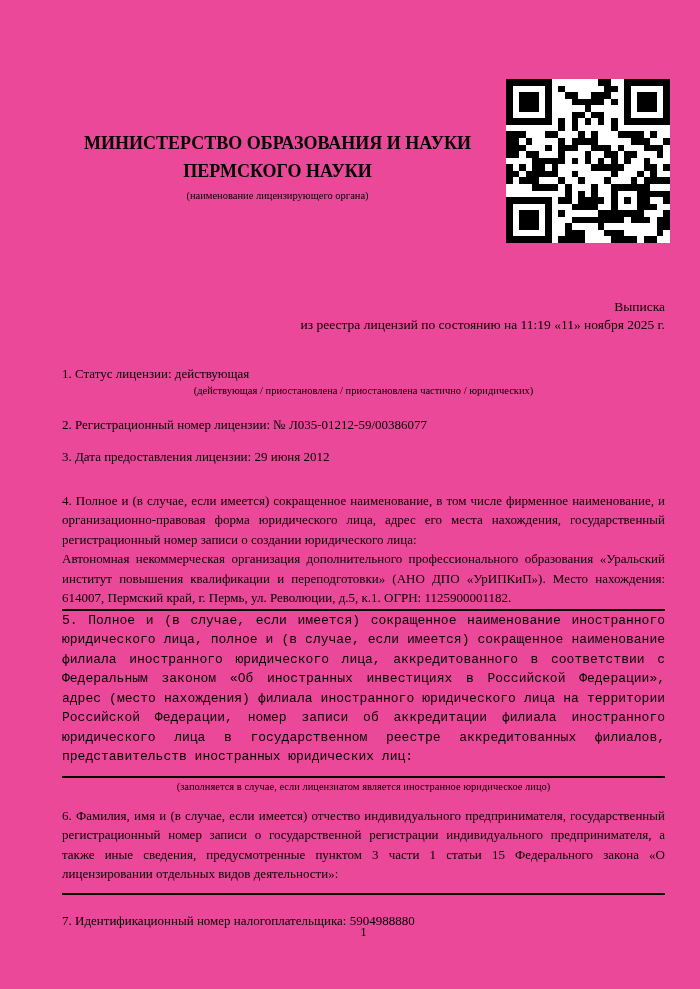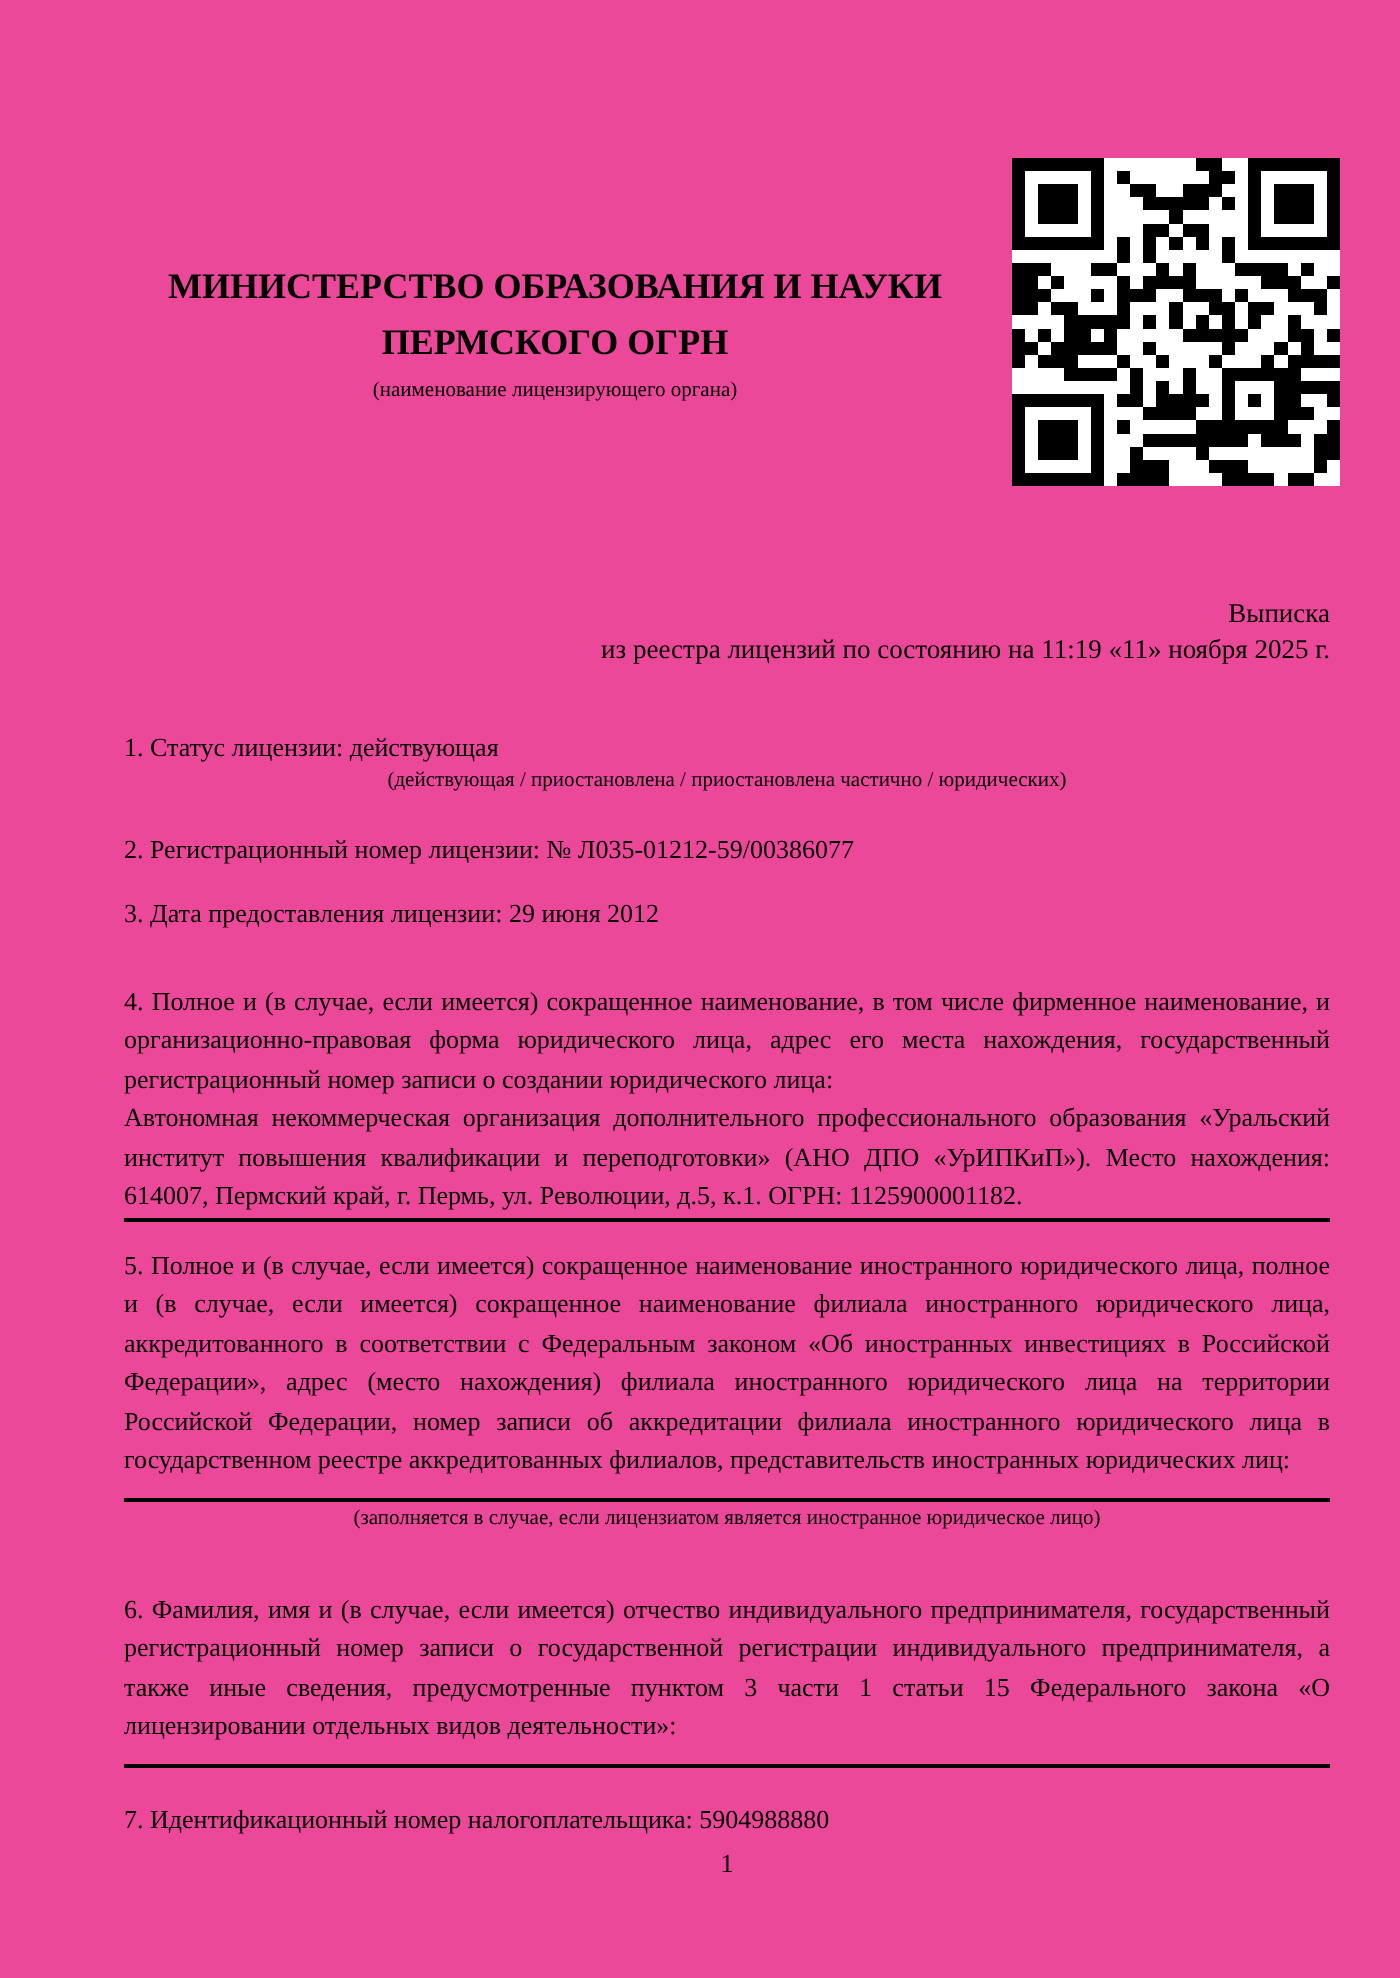--- a/index.html
+++ b/index.html
@@ -67,44 +67,44 @@
   }
   .rule {
     border-top: 2px solid #000000;
     height: 0;
   }
   .mt-item2 { margin-top: 18px; }
   .mt-item3 { margin-top: 13px; }
   .mt-item4 { margin-top: 24px; }
   .mt-rule4 { margin-top: 1px; }
   .mt-cap   { margin-top: 2px; }
-  .mt-item5 { margin-top: 12px; }
+  .mt-item5 { margin-top: 0; font-family: Liberation Mono, monospace; }
   .mt-rule5 { margin-top: 9px; }
-  .mt-item6 { margin-top: 29px; }
+  .mt-item6 { margin-top: 13px; }
   .mt-rule6 { margin-top: 9px; }
   .mt-item7 { margin-top: 16px; }
   .page-number {
     position: absolute;
     left: 62px;
     top: 922px;
     width: 603px;
     text-align: center;
     font-size: 13px;
     line-height: 19.5px;
   }
 </style>
 </head>
 <body>
 
 <div class="page">
 
   <div class="ministry">
     <div class="ministry-name">
       <div>МИНИСТЕРСТВО ОБРАЗОВАНИЯ И НАУКИ</div>
-      <div>ПЕРМСКОГО ОГРН</div>
+      <div>ПЕРМСКОГО НАУКИ</div>
     </div>
     <div class="ministry-caption">(наименование лицензирующего органа)</div>
   </div>
 
   <div class="qr" id="qr">
       <svg viewBox="0 0 164 164" shape-rendering="crispEdges" fill="#000000">
         <rect width="164" height="164" fill="#ffffff"></rect>
         <rect x="0.00" y="0.00" width="6.56" height="6.56"></rect>
         <rect x="6.56" y="0.00" width="6.56" height="6.56"></rect>
         <rect x="13.12" y="0.00" width="6.56" height="6.56"></rect>

